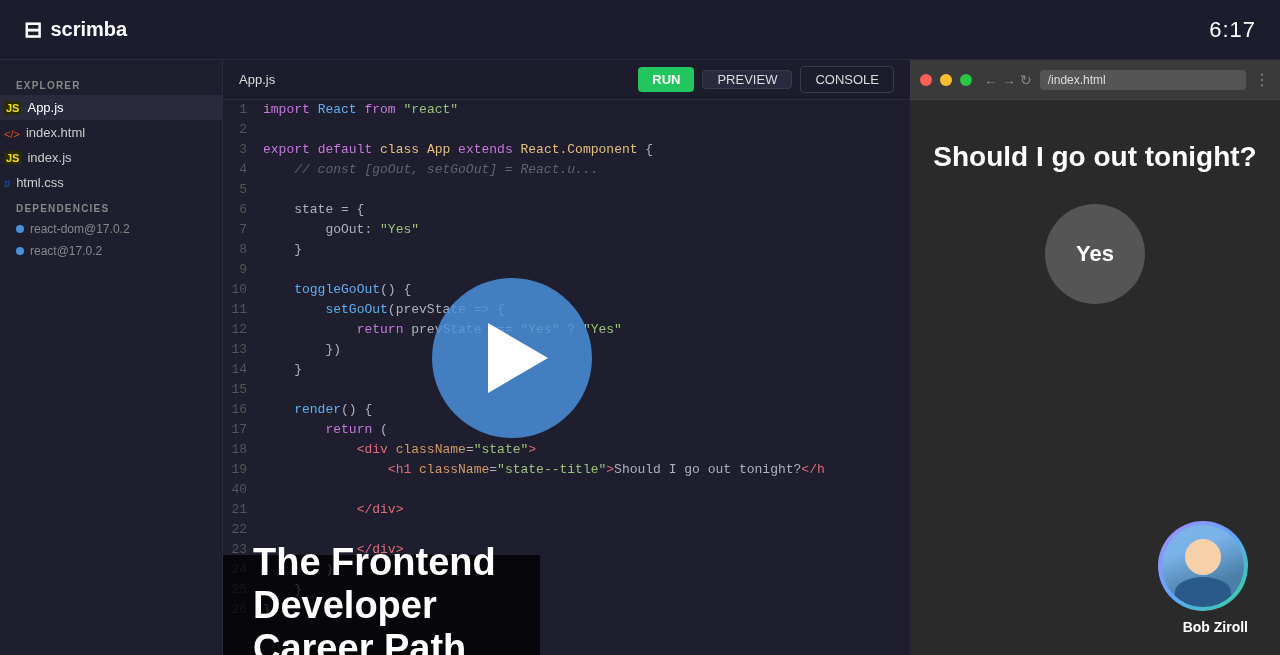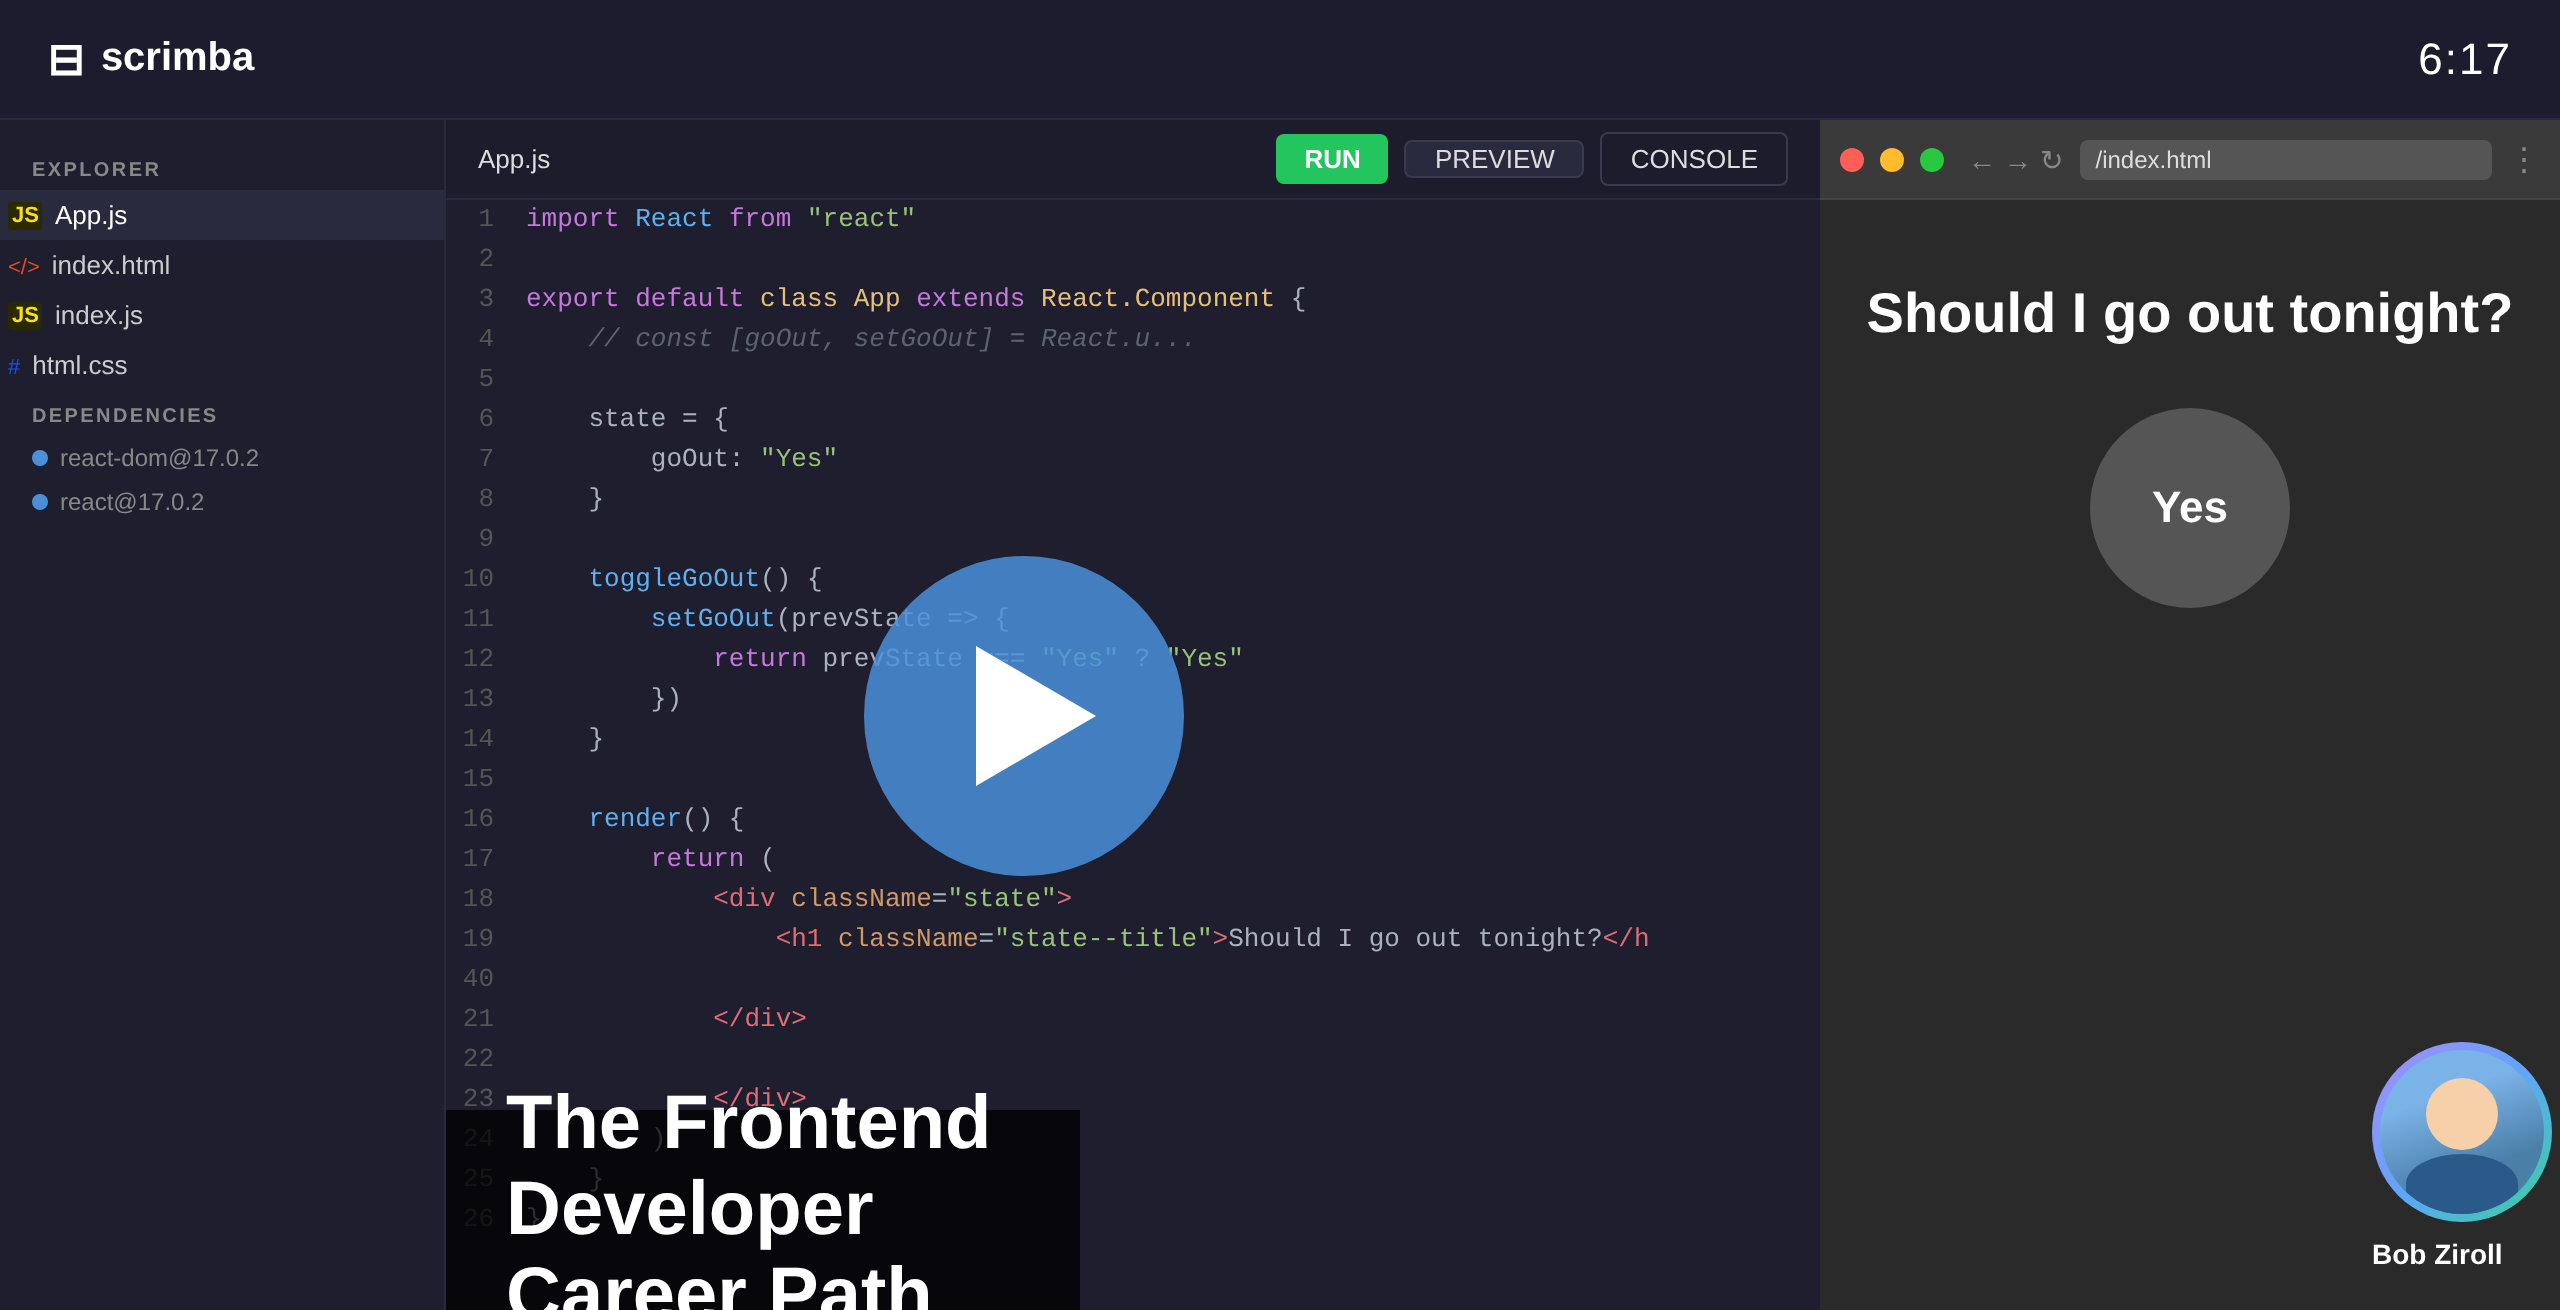--- a/index.html
+++ b/index.html
@@ -298,24 +298,24 @@
       height: 100px;
       color: #fff;
       font-size: 22px;
       font-weight: 600;
       cursor: pointer;
       margin-top: 30px;
     }
     #instructor-section {
       position: absolute;
       bottom: 20px;
-      right: 4px;
+      right: 32px;
       display: flex;
       flex-direction: column;
-      align-items: flex-start;
+      align-items: flex-end;
       gap: 8px;
     }
     #instructor-avatar {
       width: 90px;
       height: 90px;
       border-radius: 50%;
       background: linear-gradient(135deg, #a78bfa, #60a5fa, #34d399);
       display: flex;
       align-items: center;
       justify-content: center;

